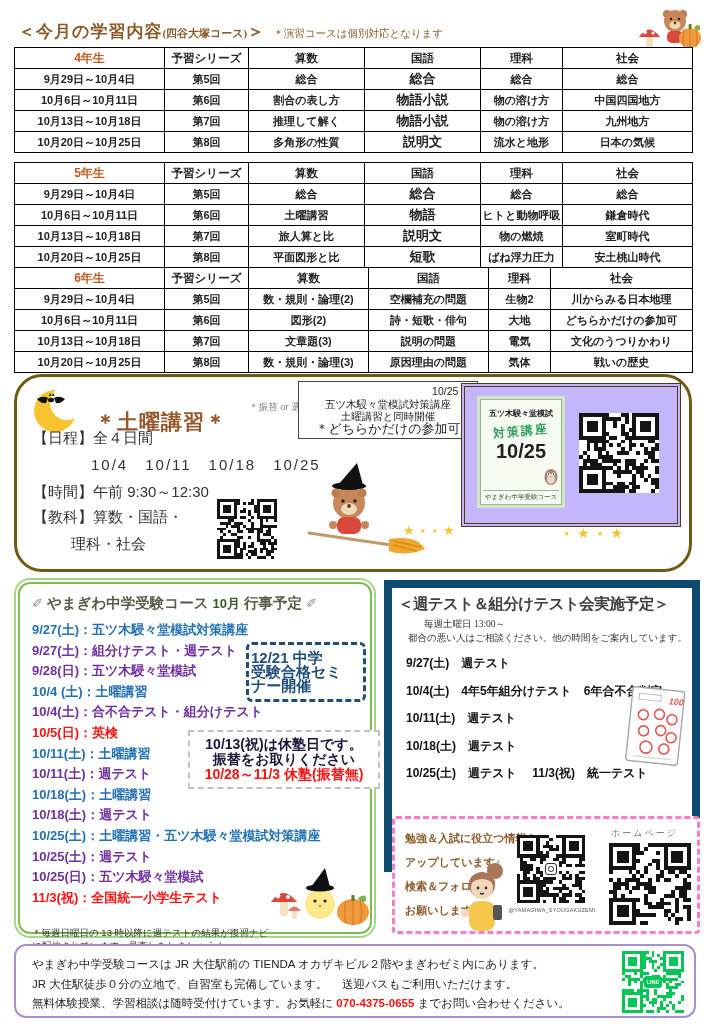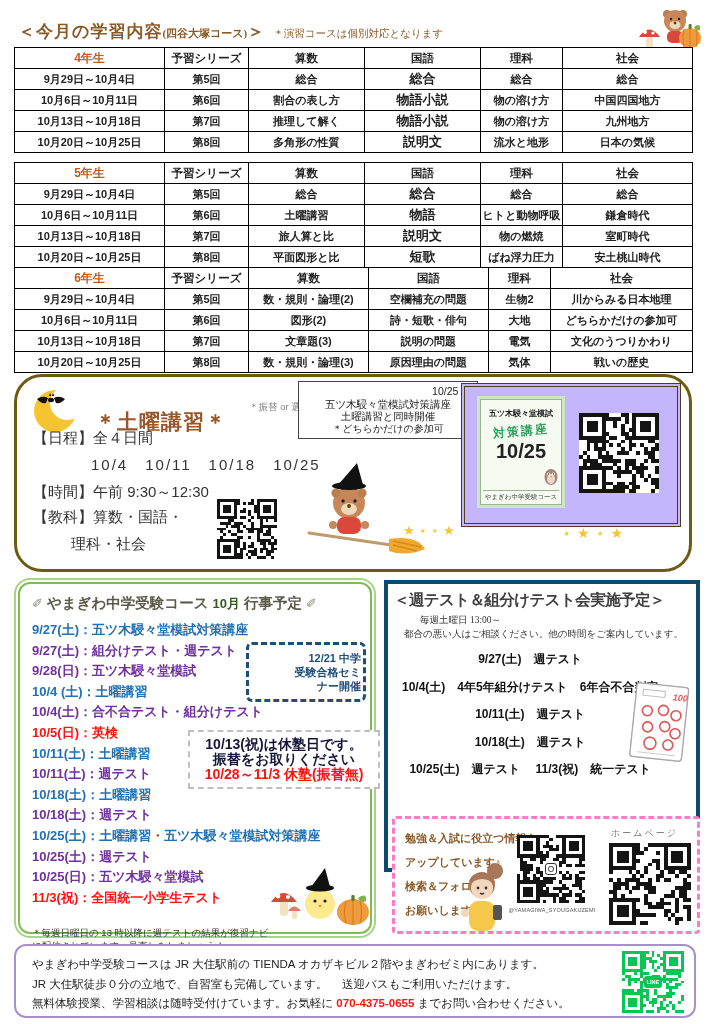--- a/index.html
+++ b/index.html
@@ -22,21 +22,21 @@
   table.grade td.kokugo-big{font-size:13px;}
   #table-0{top:47px;} #table-1{top:162px;} #table-2{top:267px;}
 
   
   .sat-box{position:absolute;left:14px;top:374px;width:672px;height:192px;border:3px solid #6f5a14;border-radius:28px;background:#fff;}
   .sat-title{position:absolute;left:78px;top:12px;font-size:21px;font-weight:bold;color:#98572a;letter-spacing:1px;margin-top:19px;}
   .sat-title-note{position:absolute;left:232px;top:24px;font-size:9.5px;color:#808080;white-space:nowrap;}
   .sat-moon{position:absolute;left:14px;top:6px;}
   .sat-side-box{position:absolute;left:281px;top:4px;width:168px;border:1.5px solid #444;background:#fff;padding:3px 5px;font-size:10.5px;line-height:12.5px;color:#222;text-align:center;}
   .sat-side-box .l1{text-align:right;}
-  .sat-side-box .l4{font-size:10px;}
+  .sat-side-box .l4{font-size:13px;}
   .sat-line{position:absolute;font-size:15px;color:#333;white-space:nowrap;}
   .sat-qr{position:absolute;left:200px;top:122px;width:60px;height:60px;}
   .sat-stars{position:absolute;left:386px;top:146px;color:#f6c431;font-size:13px;letter-spacing:4px;white-space:nowrap;}
   .panel{position:absolute;right:8px;top:6px;width:212px;height:136px;border:4px double #4f3c17;background:#c4b5fd;}
   .panel-stars{position:absolute;right:60px;top:148px;color:#f6c431;font-size:14px;letter-spacing:6px;}
   .taisaku-card{position:absolute;left:12px;top:9px;width:88px;height:112px;background:#cfe6c3;padding:3px;box-sizing:border-box;}
   .taisaku-inner{position:relative;width:100%;height:100%;background:#f6fbf2;border:1px solid #9ab596;box-sizing:border-box;text-align:center;}
   .taisaku-inner .c1{font-size:8px;font-weight:bold;margin-top:8px;}
   .taisaku-inner .c2{font-size:12px;font-weight:bold;color:#2f9e5f;letter-spacing:2px;transform:rotate(-5deg);margin-top:4px;}
   .taisaku-inner .c3{font-size:20px;font-weight:bold;color:#222;line-height:22px;}
@@ -45,28 +45,28 @@
   .panel-qr{position:absolute;left:114px;top:26px;width:80px;height:80px;}
 
   
   .oct-box{position:absolute;left:14px;top:578px;width:362px;height:360px;border:2px solid #a6d488;border-radius:16px;background:#fff;box-sizing:border-box;padding:2px;}
   .oct-inner{position:relative;width:100%;height:100%;border:2px solid #7dbe52;border-radius:12px;box-sizing:border-box;}
   .oct-title{position:absolute;left:12px;top:10px;font-size:14.5px;color:#5a5a4a;font-weight:bold;white-space:nowrap;}
   .oct-title .month{color:#35591f;font-size:13px;}
   .oct-title .pencil{color:#8a8a7a;font-size:13px;}
   .oct-events{position:absolute;left:12px;top:36px;font-size:13px;font-weight:bold;line-height:20.6px;white-space:nowrap;}
   .event.blue{color:#2271b3;} .event.purple{color:#7030a0;} .event.red{color:#ff1111;}
-  .seminar-box{position:absolute;left:226px;top:58px;width:110px;border:3px dashed #1f4e79;border-radius:6px;color:#1f4e79;font-size:11px;font-weight:bold;text-align:right;line-height:14px;padding:6px 2px;background:#fff;}
+  .seminar-box{position:absolute;left:226px;top:58px;width:110px;border:3px dashed #1f4e79;border-radius:6px;color:#1f4e79;font-size:15px;font-weight:bold;text-align:left;line-height:14px;padding:6px 2px;background:#fff;}
   .holiday-box{position:absolute;left:168px;top:146px;width:184px;border:2px dashed #c0c0c0;background:#fff;font-size:14px;font-weight:bold;text-align:center;line-height:15px;padding:5px 2px;color:#16163a;}
   .holiday-box .hl3{color:#ff1111;}
   .oct-note{position:absolute;left:12px;top:314px;width:238px;font-size:9.5px;line-height:13px;color:#333;margin-top:28px;}
   .oct-illust{position:absolute;left:248px;top:268px;}
 
   
-  .week-box{position:absolute;left:384px;top:580px;width:316px;height:292px;border:4px solid #0c4a6e;background:#fff;box-sizing:border-box;text-align:center;}
+  .week-box{position:absolute;left:384px;top:580px;width:316px;height:292px;border:8px solid #0c4a6e;background:#fff;box-sizing:border-box;}
   .week-title{position:absolute;left:6px;top:6px;font-size:15.5px;color:#404040;font-weight:bold;letter-spacing:-0.6px;white-space:nowrap;}
   .week-sub1{position:absolute;left:32px;top:30px;font-size:9.5px;color:#333;font-family:"Liberation Serif","DejaVu Serif",serif;}
   .week-sub2{position:absolute;left:16px;top:44px;font-size:9.5px;color:#333;font-family:Liberation Sans, sans-serif;white-space:nowrap;}
   .week-items{position:absolute;left:14px;top:62px;font-size:12px;font-weight:bold;color:#111;line-height:27.5px;white-space:nowrap;}
   .week-sheet{position:absolute;right:10px;top:100px;transform:rotate(6deg);}
 
   
   .sns-box{position:absolute;left:392px;top:816px;width:308px;height:118px;border:3px dashed #ff7bc8;border-radius:4px;background:#fff;box-sizing:border-box;}
   .sns-lines{position:absolute;left:10px;top:7px;font-size:11px;font-weight:bold;color:#8a5a28;line-height:24px;white-space:nowrap;}
   .sns-woman{position:absolute;left:60px;top:42px;}

